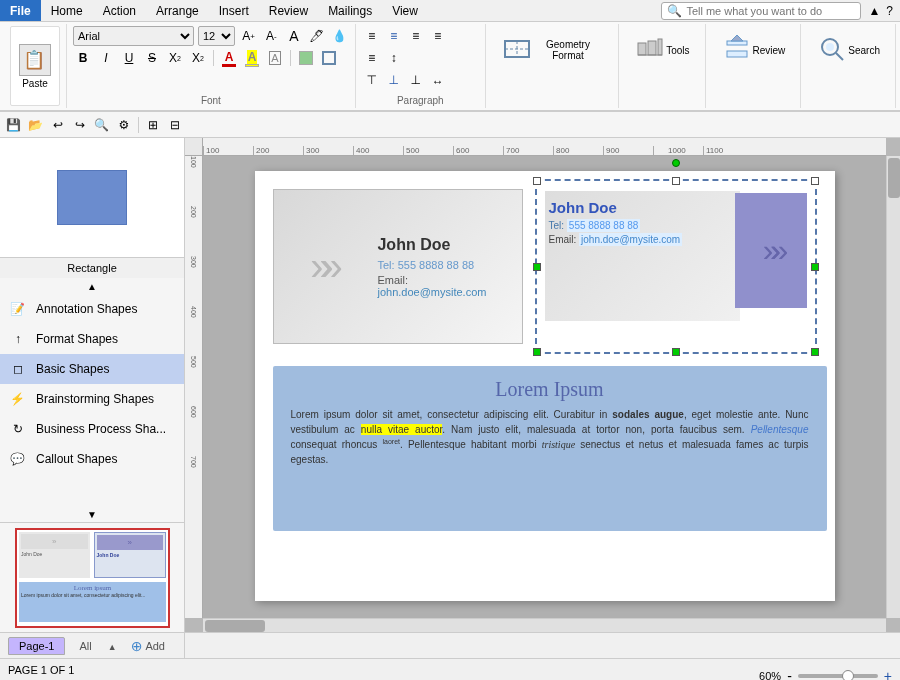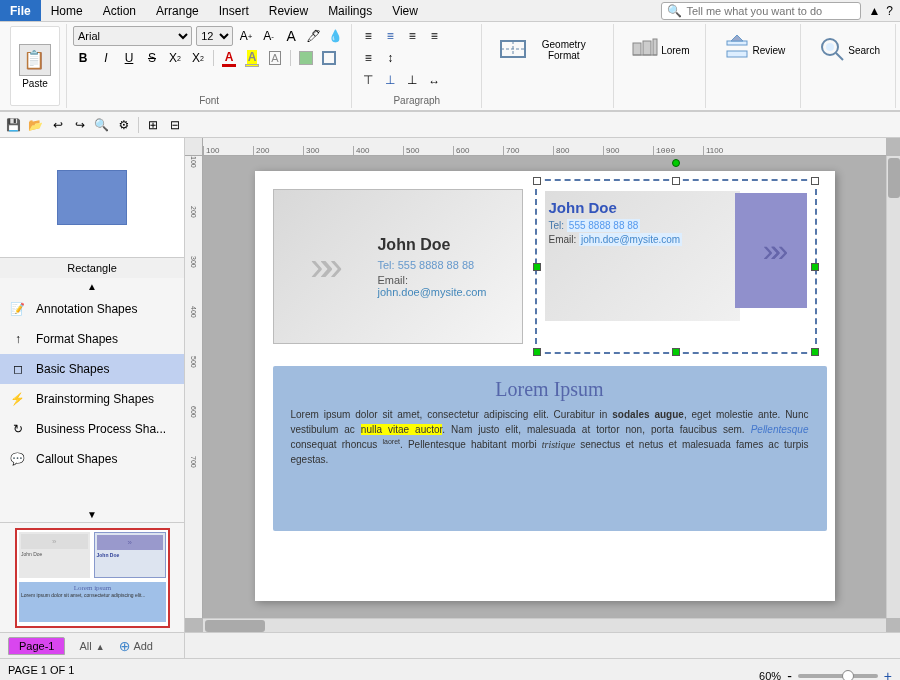--- a/index.html
+++ b/index.html
@@ -205,21 +205,21 @@
   <div class="large-tool-group">
     <div class="large-tool-btn">
       <div class="large-tool-icon">
         <svg width="32" height="32" viewBox="0 0 32 32">
           <rect x="4" y="10" width="8" height="12" fill="#ccc" stroke="#888" stroke-width="1"></rect>
           <rect x="14" y="8" width="8" height="14" fill="#ccc" stroke="#888" stroke-width="1"></rect>
           <rect x="24" y="6" width="4" height="16" fill="#ccc" stroke="#888" stroke-width="1"></rect>
           <line x1="4" y1="22" x2="28" y2="22" stroke="#888" stroke-width="1"></line>
         </svg>
       </div>
-      <div class="large-tool-label">Lorem</div>
+      <div class="large-tool-label">Tools</div>
     </div>
   </div>
 
   <div class="large-tool-group">
     <div class="large-tool-btn">
       <div class="large-tool-icon">
         <svg width="32" height="32" viewBox="0 0 32 32">
           <rect x="6" y="18" width="20" height="6" fill="#ddeeff" stroke="#6699cc" stroke-width="1"></rect>
           <rect x="6" y="8" width="20" height="4" fill="#ddeeff" stroke="#6699cc" stroke-width="1"></rect>
           <polygon points="10,8 16,2 22,8" fill="#99aacc" stroke="#6699cc" stroke-width="1"></polygon>
@@ -327,21 +327,21 @@
         <div style="display:flex;align-items:flex-end;font-size:8px;color:#666;width:100%;">
           <span style="display:inline-block;min-width:50px;border-left:1px solid #aaa;padding-left:2px;">100</span>
           <span style="display:inline-block;min-width:50px;border-left:1px solid #aaa;padding-left:2px;">200</span>
           <span style="display:inline-block;min-width:50px;border-left:1px solid #aaa;padding-left:2px;">300</span>
           <span style="display:inline-block;min-width:50px;border-left:1px solid #aaa;padding-left:2px;">400</span>
           <span style="display:inline-block;min-width:50px;border-left:1px solid #aaa;padding-left:2px;">500</span>
           <span style="display:inline-block;min-width:50px;border-left:1px solid #aaa;padding-left:2px;">600</span>
           <span style="display:inline-block;min-width:50px;border-left:1px solid #aaa;padding-left:2px;">700</span>
           <span style="display:inline-block;min-width:50px;border-left:1px solid #aaa;padding-left:2px;">800</span>
           <span style="display:inline-block;min-width:50px;border-left:1px solid #aaa;padding-left:2px;margin-top:8px;">900</span>
-          <span style="display:inline-block;min-width:50px;border-left:1px solid #aaa;padding-left:2px;font-family:Liberation Mono, monospace;">1000</span>
+          <span style="display:inline-block;min-width:50px;border-left:1px solid #aaa;padding-left:14px;">1000</span>
           <span style="display:inline-block;min-width:50px;border-left:1px solid #aaa;padding-left:2px;">1100</span>
         </div>
       </div>
     </div>
 
     <div style="position:absolute;left:0;top:18px;width:18px;background:#f0f0f0;border-right:1px solid #aaa;bottom:14px;display:flex;flex-direction:column;align-items:center;z-index:10;">
       <div style="display:flex;flex-direction:column;gap:0;width:100%;align-items:center;">
         <span style="font-size:7px;color:#666;height:50px;display:flex;align-items:flex-end;writing-mode:vertical-lr;">100</span>
         <span style="font-size:7px;color:#666;height:50px;display:flex;align-items:flex-end;writing-mode:vertical-lr;">200</span>
         <span style="font-size:7px;color:#666;height:50px;display:flex;align-items:flex-end;writing-mode:vertical-lr;">300</span>
@@ -420,22 +420,22 @@
           </div>
         </div>
 
       </div>
     </div>
   </div>
 </div>
 
 <div style="display:flex;align-items:center;background:#f0f0f0;border-top:1px solid #ccc;height:26px;">
   <div style="width:185px;display:flex;align-items:center;padding:0 8px;border-right:1px solid #ccc;gap:6px;height:100%;">
-    <div style="padding:2px 10px;background:#d946ef;border:1px solid #aaa;border-radius:2px 2px 0 0;font-size:11px;cursor:pointer;">Page-1</div>
-    <div style="padding:2px 8px;font-size:11px;cursor:pointer;color:#555;display:flex;align-items:flex-end;gap:4px;">
+    <div style="padding:2px 10px;background:#c4b5fd;border:1px solid #aaa;border-radius:2px 2px 0 0;font-size:11px;cursor:pointer;">Page-1</div>
+    <div style="padding:2px 8px;font-size:11px;cursor:pointer;color:#555;display:flex;align-items:flex-end;gap:16px;">
       <span>All</span>
       <span style="font-size:9px;">▲</span>
     </div>
     <div style="display:flex;align-items:center;gap:3px;font-size:11px;cursor:pointer;color:#555;">
       <span style="font-size:14px;color:#4488cc;">⊕</span>
       <span>Add</span>
     </div>
   </div>
   <div style="flex:1;"></div>
 </div>

